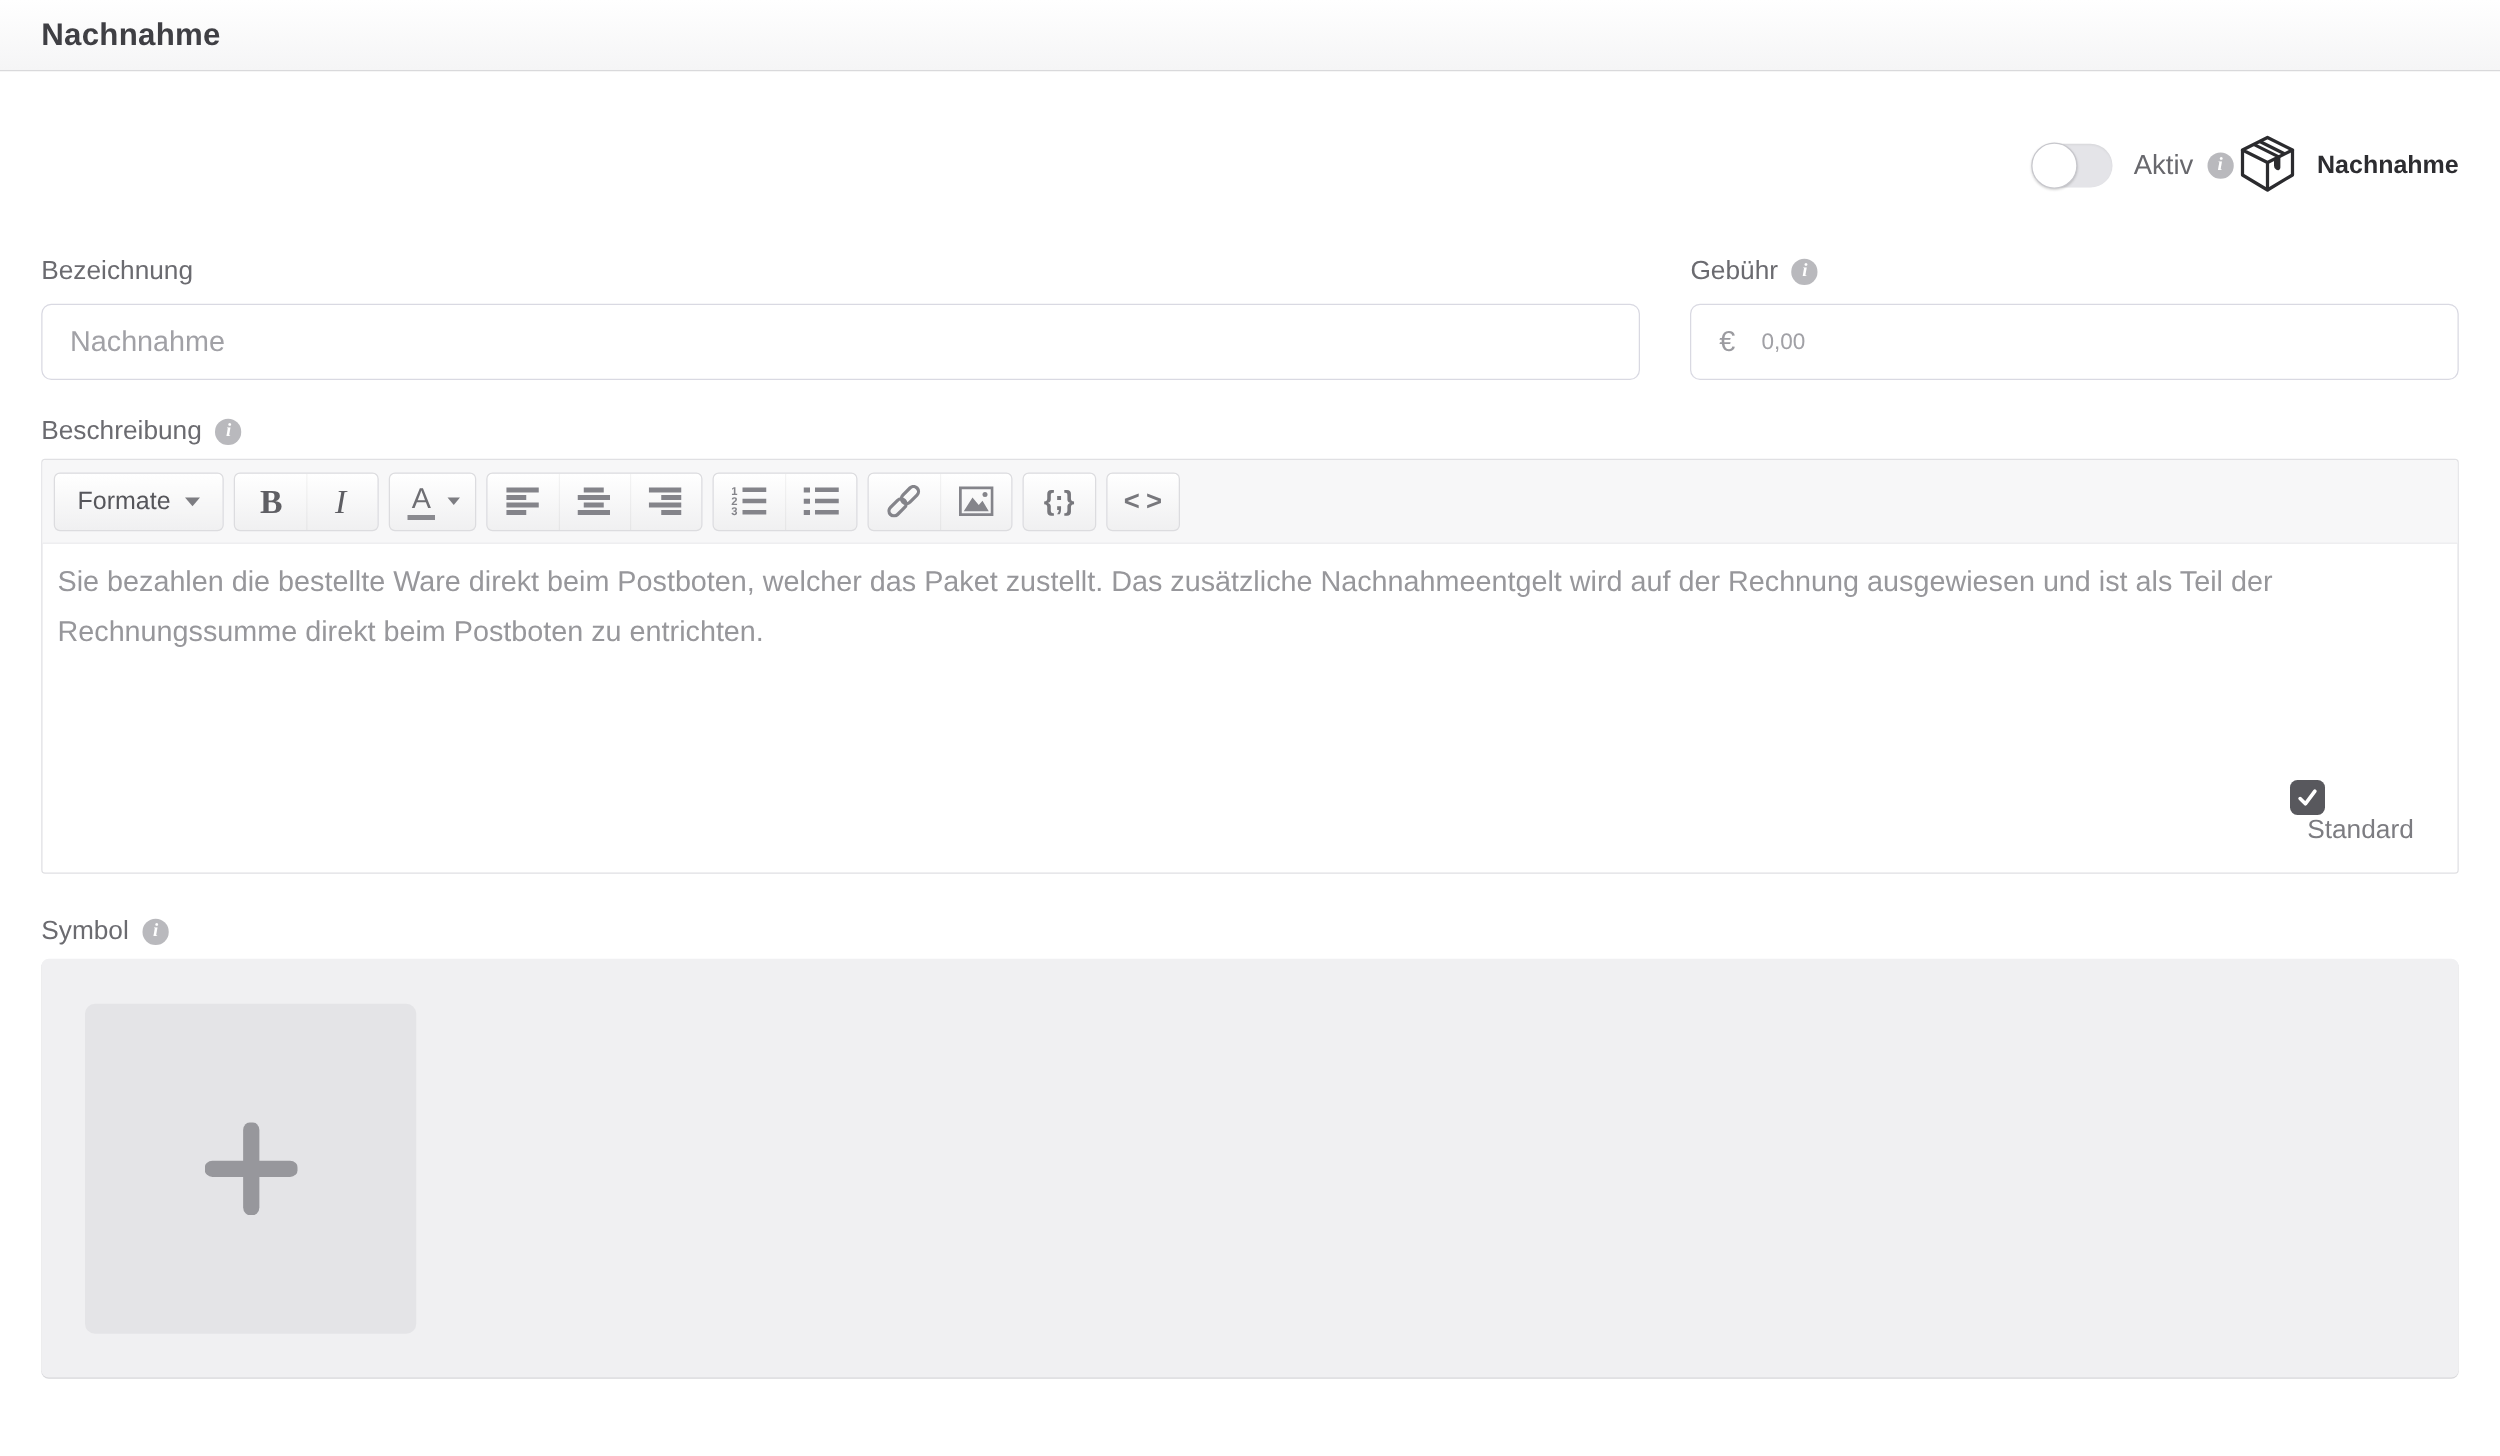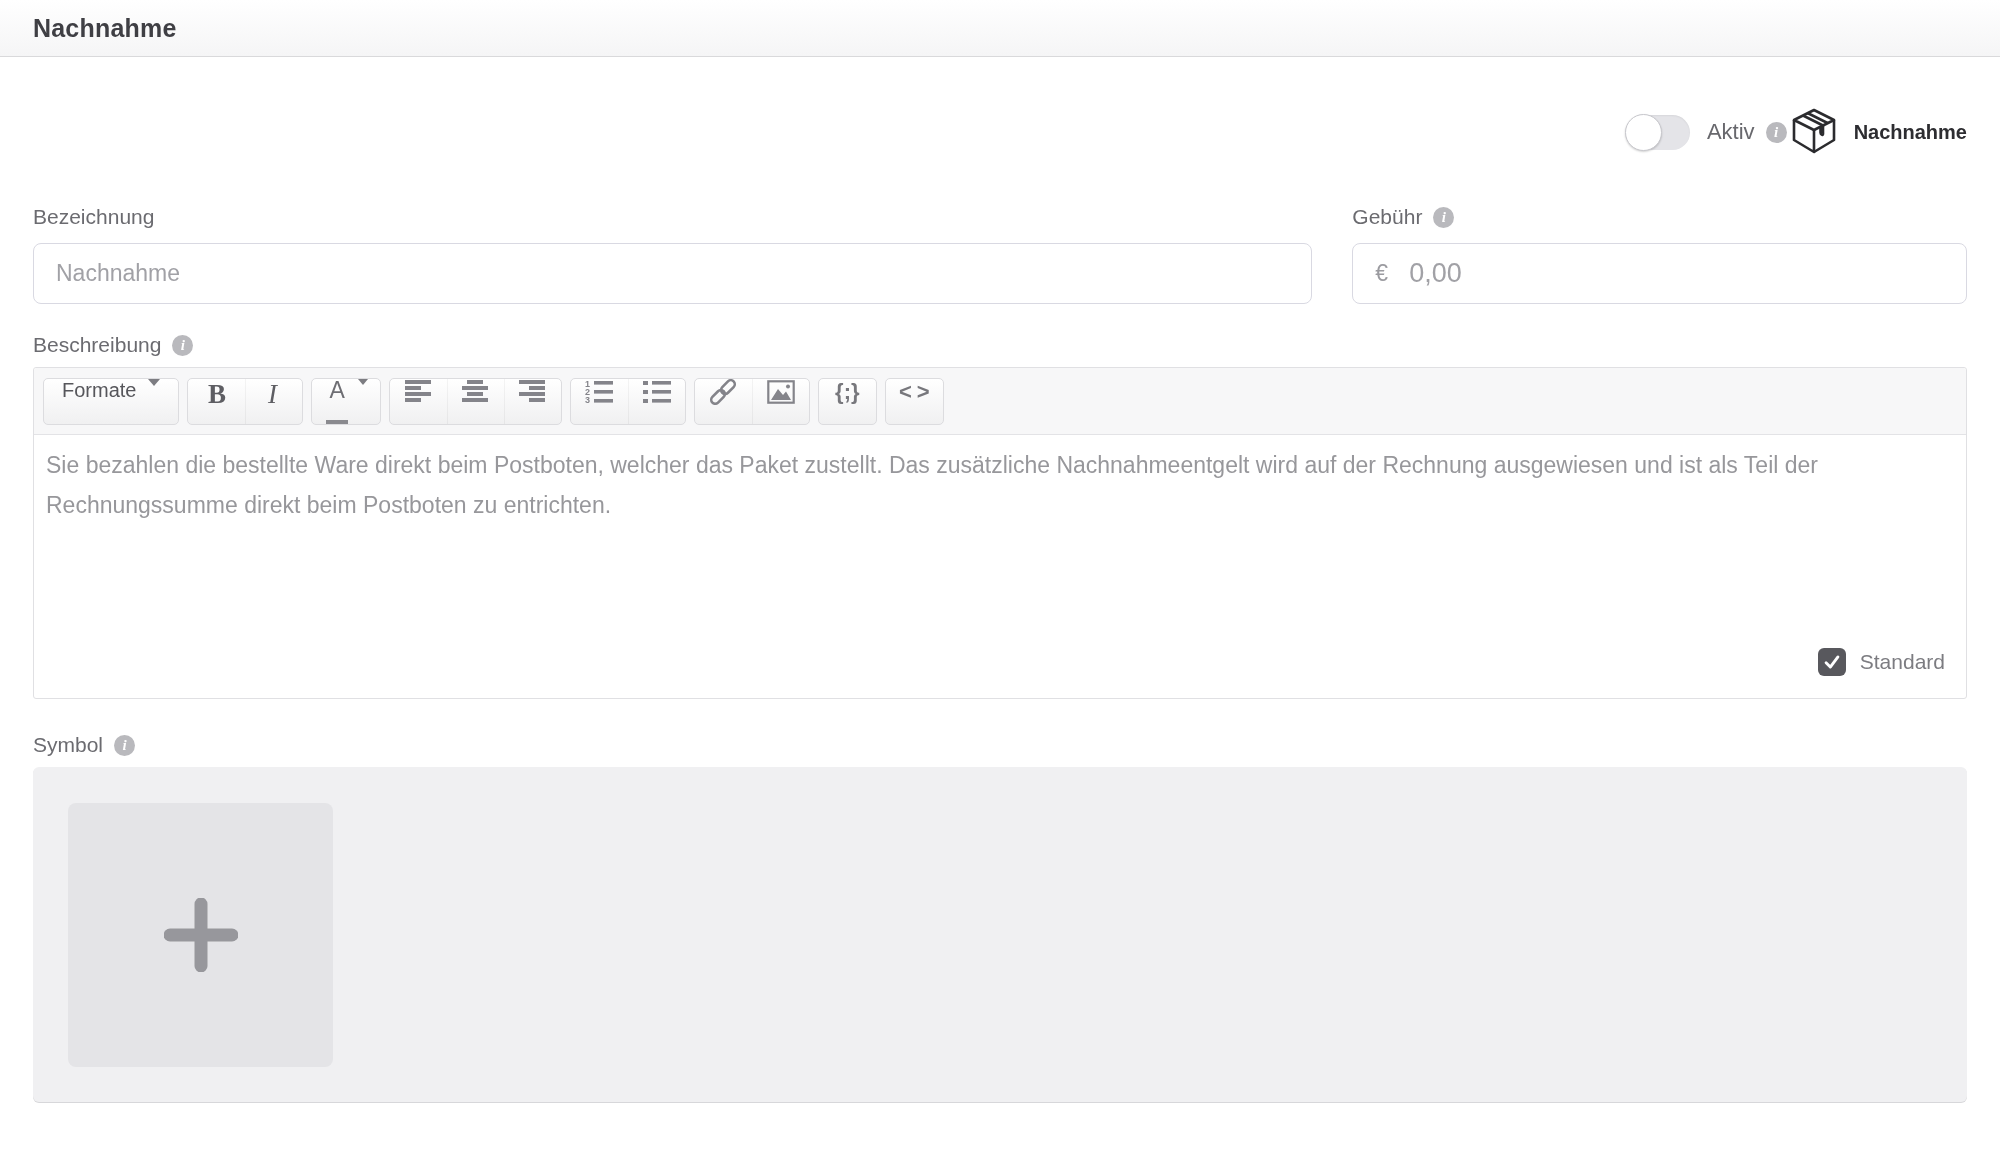--- a/index.html
+++ b/index.html
@@ -100,21 +100,21 @@
     border-radius: 8px;
     background: #ffffff;
     font-size: 23px;
     color: #a1a1a6;
   }
   .text-input { padding: 0 22px; outline: none; font-family: inherit; }
   .currency-input { display: flex; align-items: center; padding: 0 22px; }
   .currency-symbol { color: #9b9ba0; font-size: 23px; }
   .currency-value {
     border: none; outline: none; background: transparent;
-    margin-left: 21px; font-size: 27px; color: #a1a1a6;
+    margin-left: 21px; font-size: 18px; color: #a1a1a6;
     font-family: inherit; width: 100%;
   }
 
   
   .desc-label { margin-top: 28px; margin-bottom: 9px; }
 
   .editor {
     border: 1px solid #e0e0e3;
     border-radius: 3px;
     height: 332px;
@@ -133,20 +133,21 @@
     display: flex;
     height: 47px;
     border: 1px solid #dcdcdf;
     border-radius: 5px;
     background: linear-gradient(180deg, #ffffff 0%, #f0f0f1 100%);
     margin-right: 8px;
     overflow: hidden;
   }
   .tb-btn {
     display: flex;
+    align-items: center;
     justify-content: center;
     min-width: 57px;
     height: 100%;
     border: none;
     background: transparent;
     cursor: pointer;
     color: #68686d;
     font-family: inherit;
   }
   .tb-btn + .tb-btn { border-left: 1px solid rgba(0,0,0,0.045); }
@@ -176,23 +177,24 @@
     padding: 10px 12px;
   }
   .editor-text {
     font-size: 23px;
     line-height: 40px;
     color: #97979b;
     max-width: 1910px;
   }
   .standard-wrap {
     position: absolute;
-    right: 21px; bottom: 23px;
-    display: flex;
-    align-items: center;
+    right: 35px; bottom: 23px;
+    display: flex;
+    align-items: flex-start;
+    flex-direction: column;
   }
   .checkbox {
     width: 28px; height: 28px;
     background: #58585d;
     border-radius: 6px;
     display: inline-flex;
     align-items: center;
     justify-content: center;
     cursor: pointer;
   }

